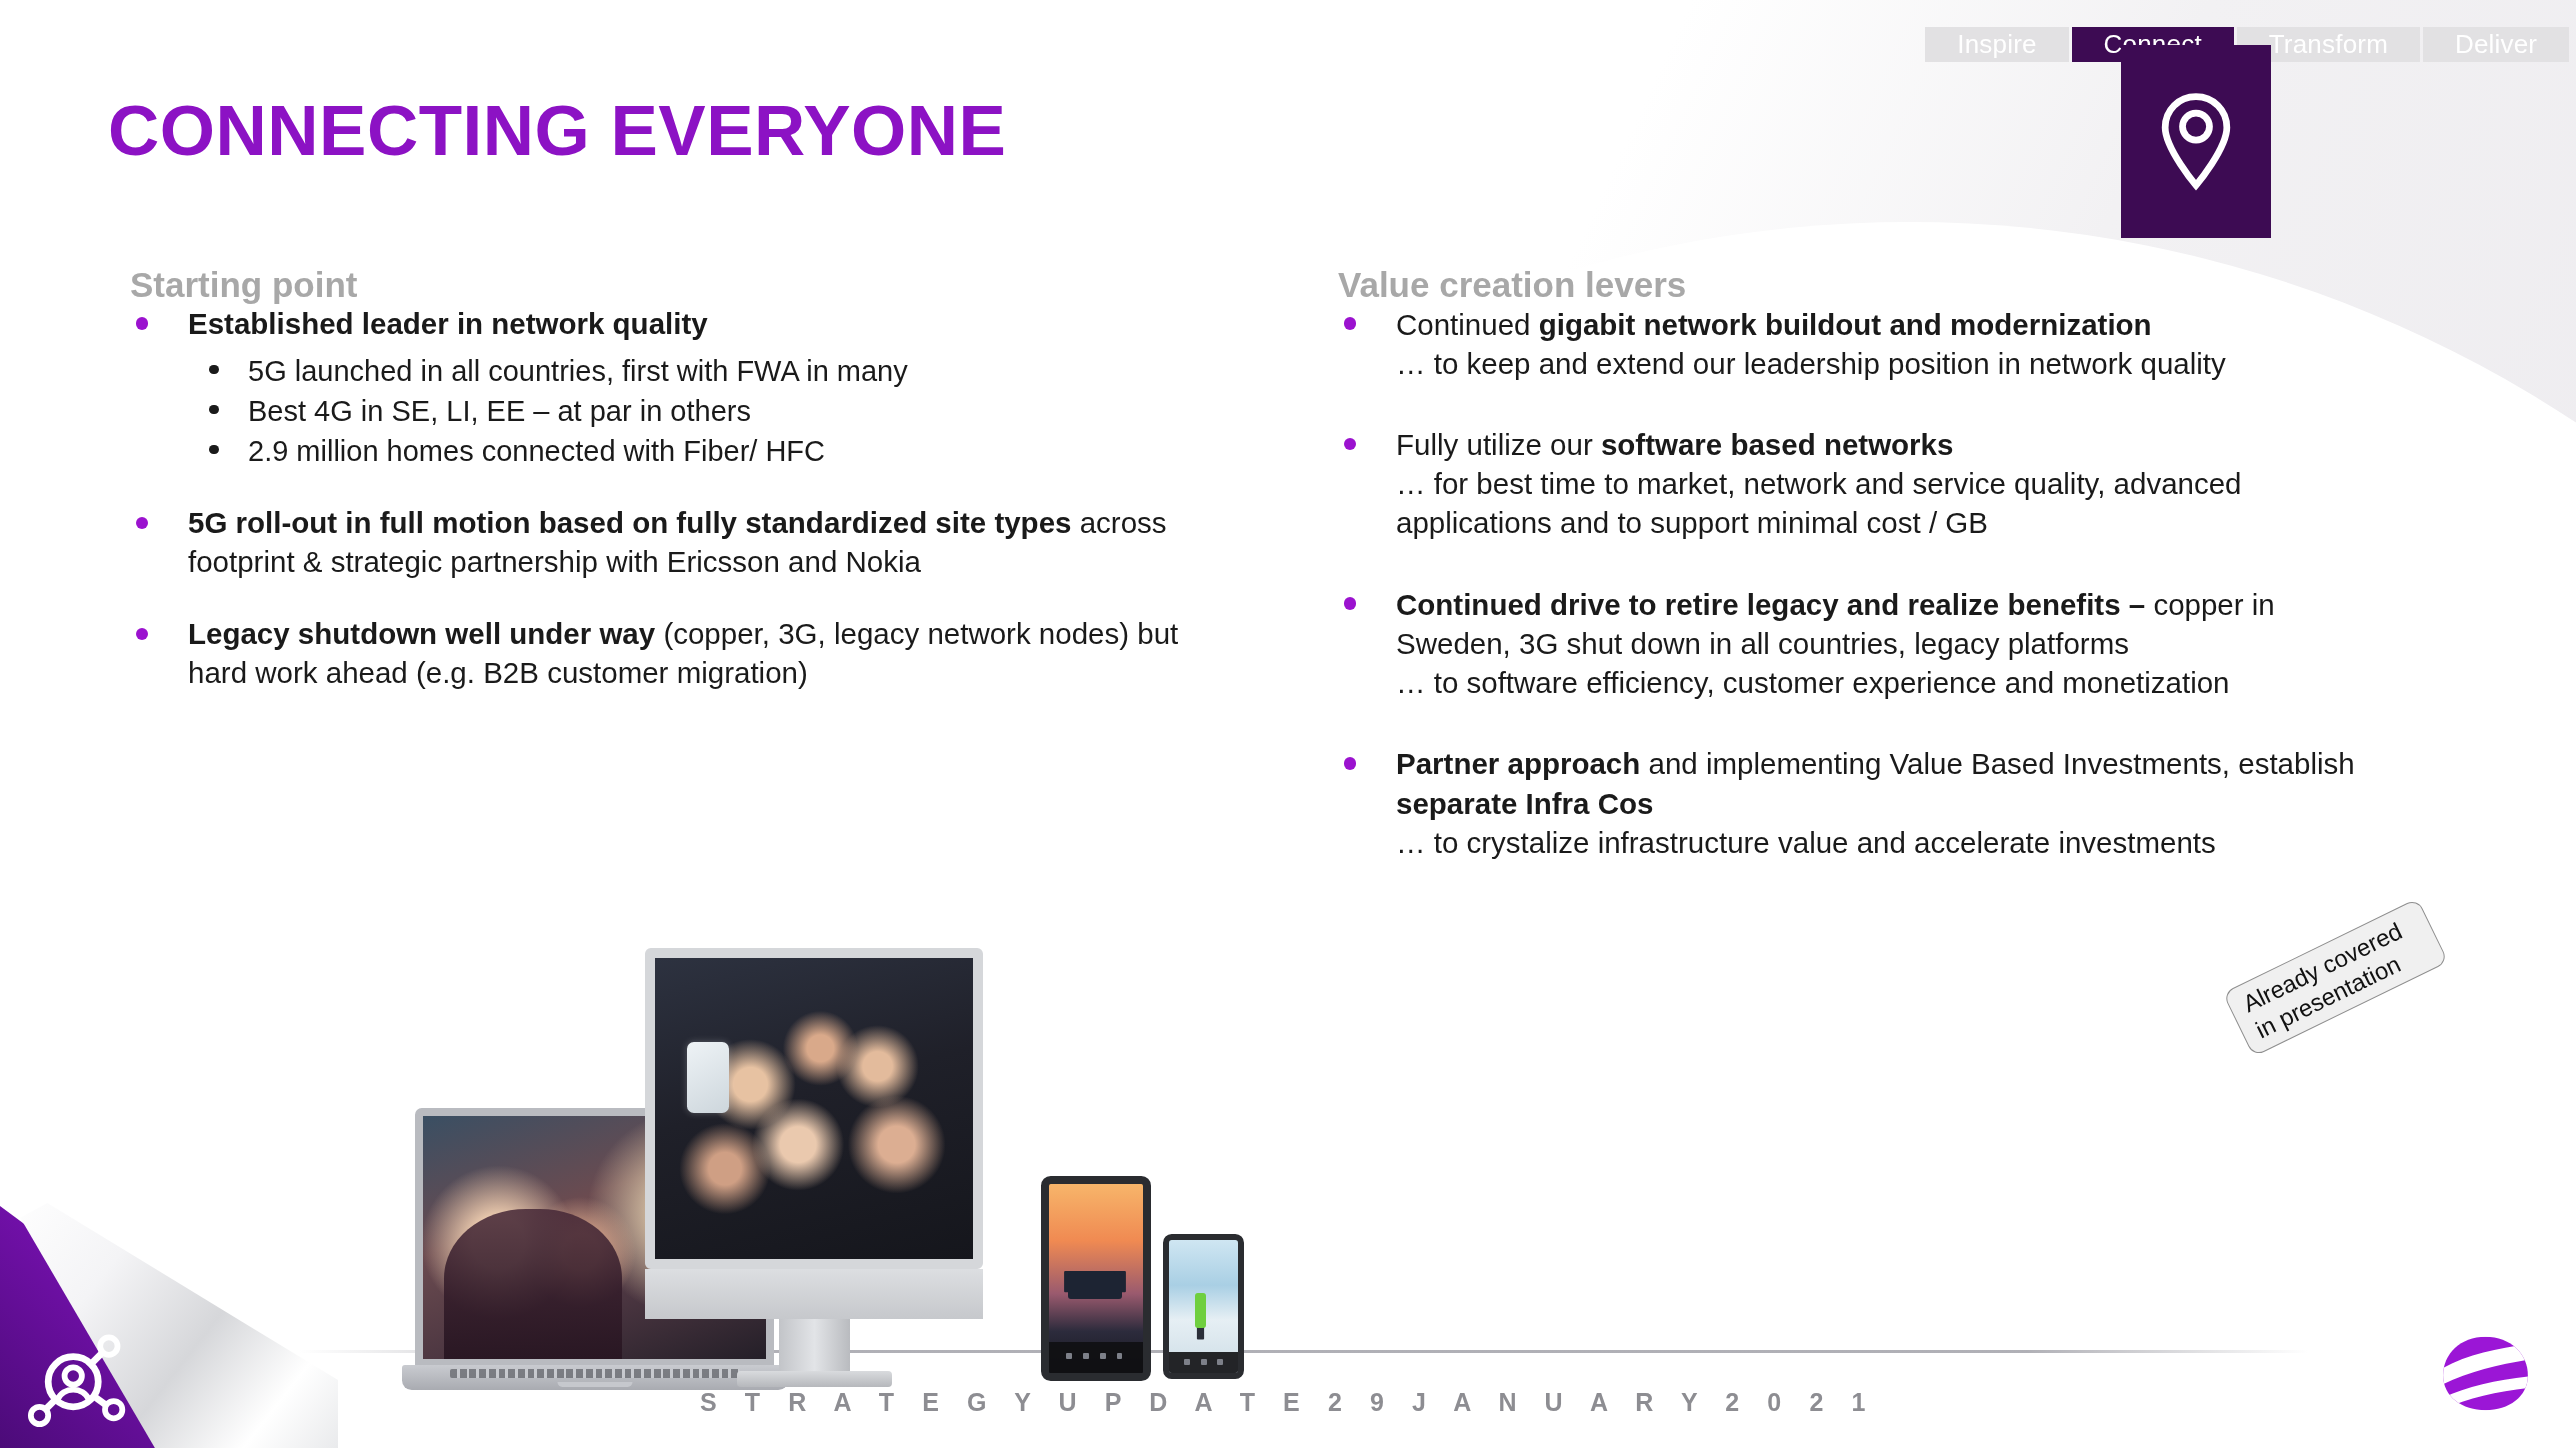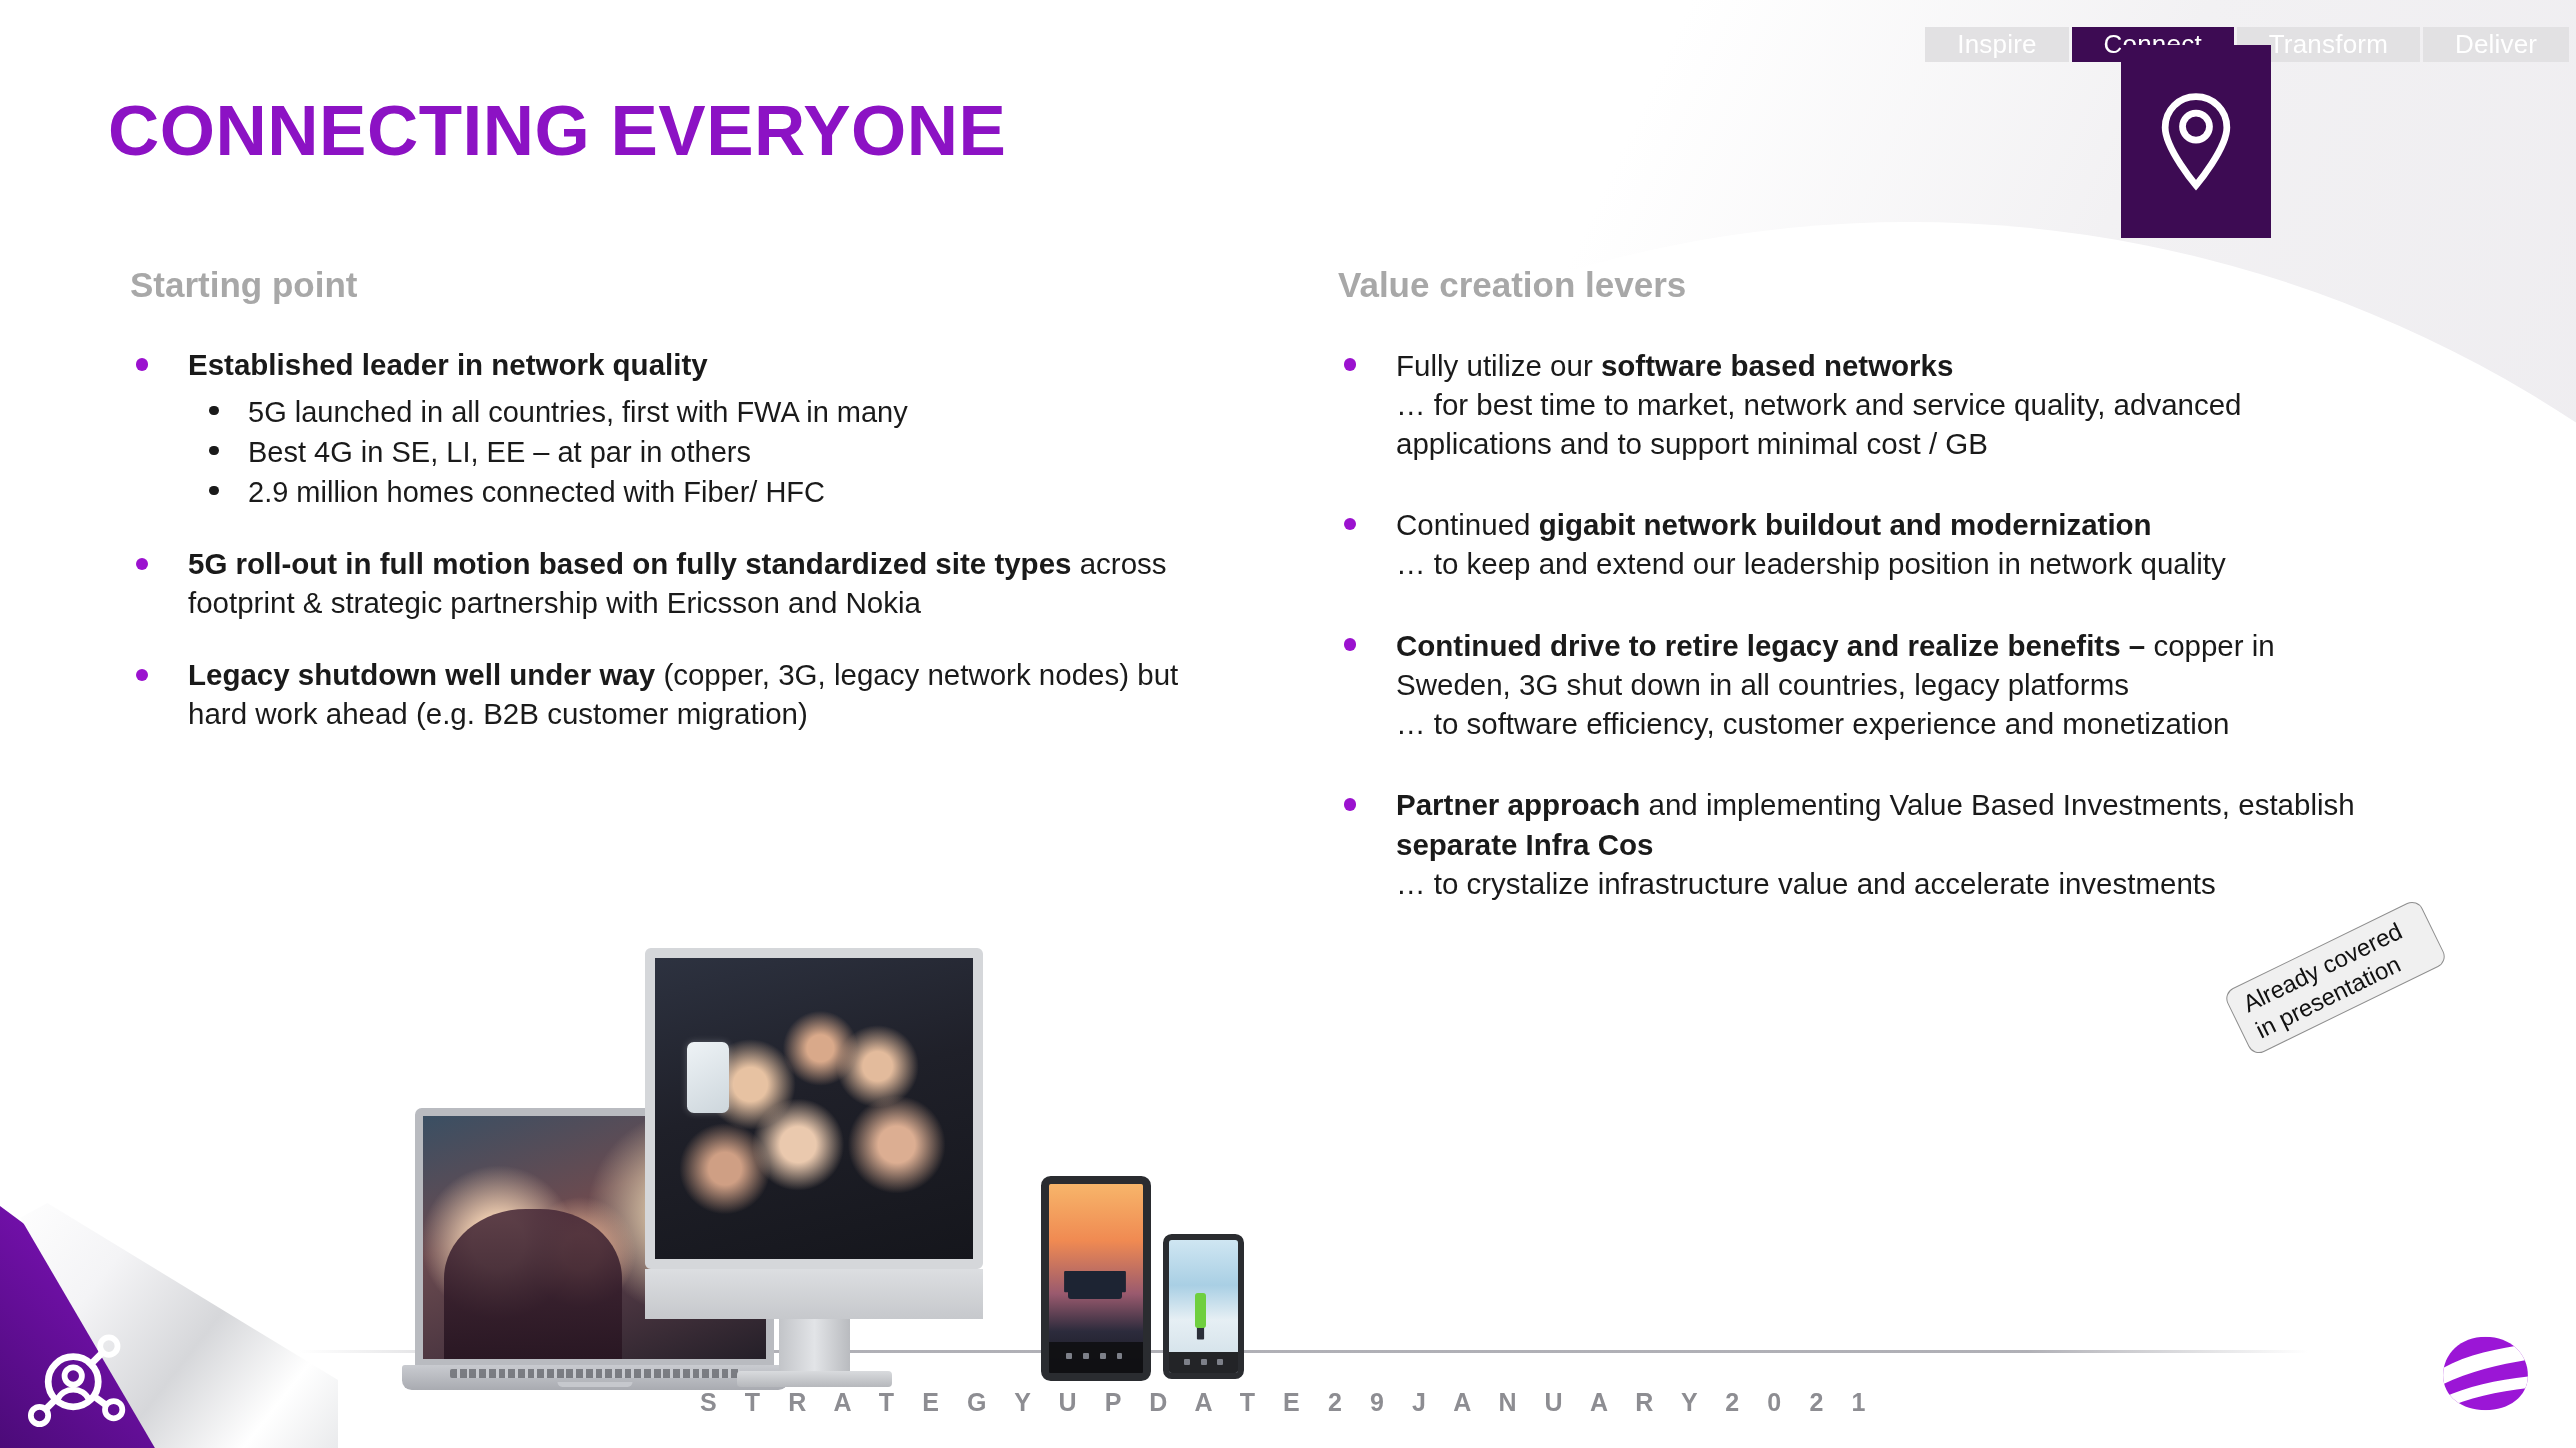--- a/index.html
+++ b/index.html
@@ -50,21 +50,21 @@
     font-size:71px;font-weight:bold;color:#8c12c4;
     letter-spacing:0.5px;line-height:1;white-space:nowrap;
   }
 
   
   .col{position:absolute;}
   .col-left{left:130px;top:266px;width:1053px;}
   .col-right{left:1338px;top:266px;width:1043px;}
   .col-head{
     font-size:35px;font-weight:bold;color:#a8a8a8;
-    margin-bottom:41px;line-height:1.1;
+    line-height:1.1;
   }
 
   .bullets{list-style:none;margin:0;padding:0;}
   .blt{position:relative;padding-left:58px;margin-bottom:33px;}
   .blt > .dot{
     position:absolute;left:5.8px;top:12.6px;
     width:12.6px;height:12.6px;border-radius:50%;background:#9b12cf;
   }
   .blt-text{font-size:29.5px;line-height:1.32;color:#1a1a1a;}
   .blt-text b{font-weight:bold;}
@@ -277,30 +277,30 @@
     </ul>
   </div>
 
   <div class="col col-right">
     <div class="col-head">Value creation levers</div>
     <ul class="bullets">
 
       <li class="blt">
         <span class="dot"></span>
         <div class="blt-text">
+          <span>Continued </span><b>gigabit network buildout and modernization</b><span></span><br>
+          <span>… to keep and extend our leadership position in network quality</span>
+        </div>
+      </li>
+
+      <li class="blt">
+        <span class="dot"></span>
+        <div class="blt-text">
           <span>Fully utilize our </span><b>software based networks</b><span></span><br>
           <span>… for best time to market, network and service quality, advanced applications and to support minimal cost / GB</span>
-        </div>
-      </li>
-
-      <li class="blt">
-        <span class="dot"></span>
-        <div class="blt-text">
-          <span>Continued </span><b>gigabit network buildout and modernization</b><span></span><br>
-          <span>… to keep and extend our leadership position in network quality</span>
         </div>
       </li>
 
       <li class="blt">
         <span class="dot"></span>
         <div class="blt-text">
           <span></span><b>Continued drive to retire legacy and realize benefits –</b><span> copper in Sweden, 3G shut down in all countries, legacy platforms</span><br>
           <span>… to software efficiency, customer experience and monetization</span>
         </div>
       </li>

